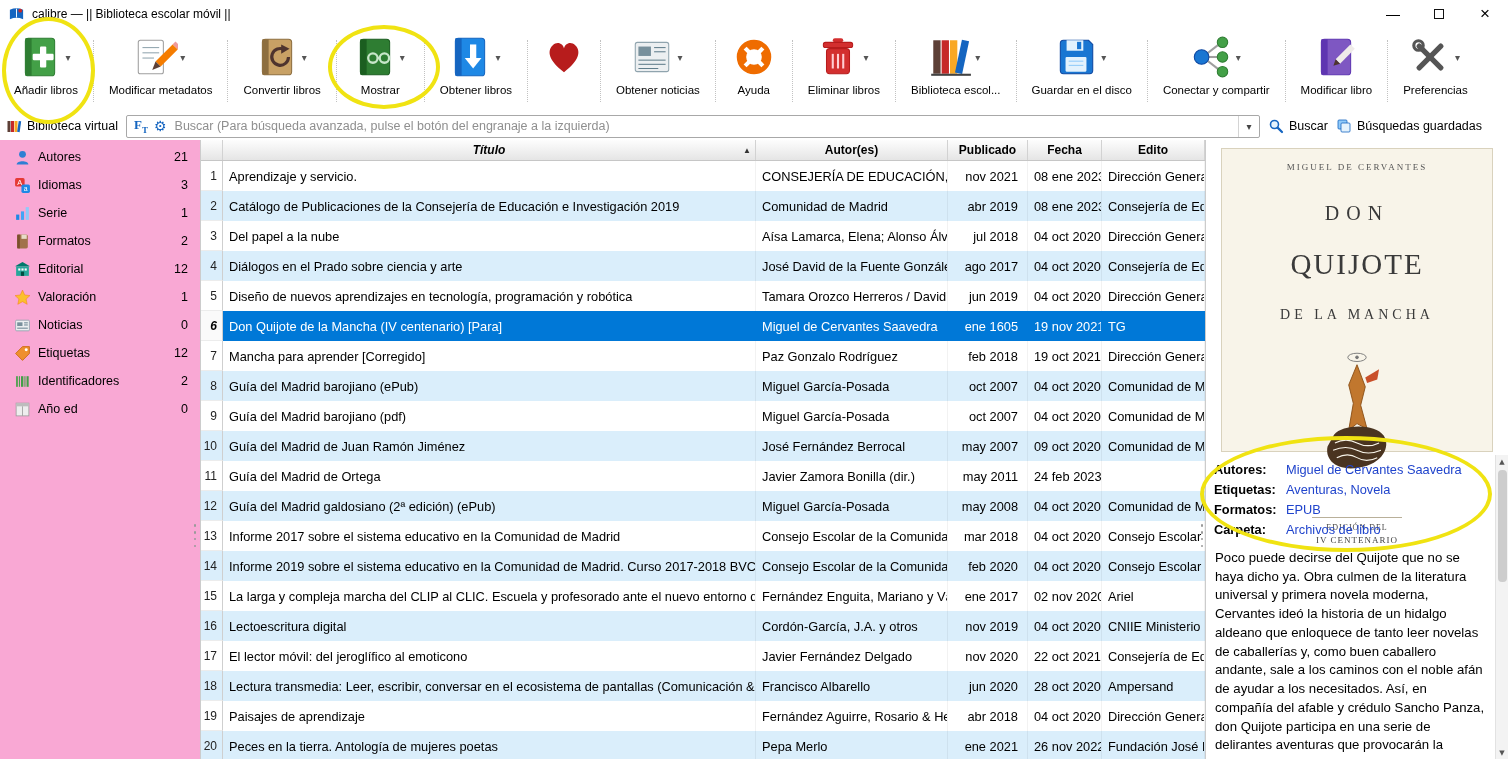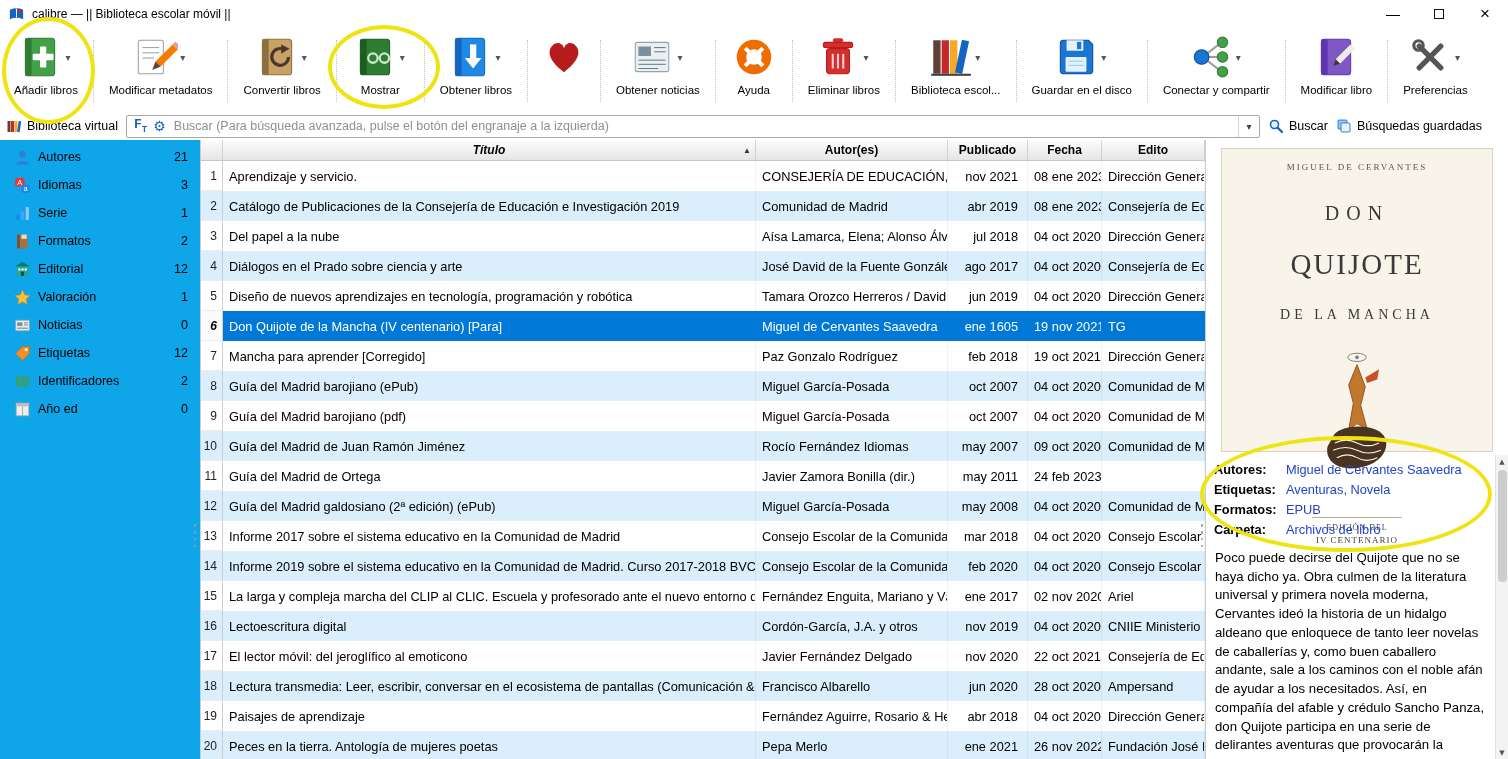--- a/index.html
+++ b/index.html
@@ -23,31 +23,31 @@
   .tb-icon.small svg{width:42px;height:42px;}
   .dd{font-size:10px;color:#555;margin-left:2px;width:9px;}
   .tb-label{font-size:11.5px;margin-top:1px;white-space:nowrap;min-height:14px;}
   .tb-sep{align-self:center;height:62px;border-left:1px dotted #c2c2c2;}
 
   
   .search-row{height:28px;display:flex;align-items:center;padding:0 26px 0 6px;gap:8px;}
   .vlib{display:flex;align-items:center;gap:5px;white-space:nowrap;font-size:12.5px;cursor:pointer;}
   .vlib svg{width:16px;height:16px;}
   .search-box{flex:1;height:23px;border:1px solid #a8a8a8;border-radius:2px;background:#fff;display:flex;align-items:center;}
-  .ft-btn{color:#1565c0;font-weight:bold;padding:0 4px 0 7px;font-size:13px;cursor:pointer;font-family:Liberation Mono, monospace;}
+  .ft-btn{color:#1565c0;font-weight:bold;padding:0 4px 0 7px;font-size:13px;cursor:pointer;font-family:Liberation Serif, serif;}
   .ft-btn sub{font-size:9px;}
   .gear-btn{color:#1565c0;font-size:14px;padding:0 6px 0 2px;cursor:pointer;font-family:"DejaVu Sans",sans-serif;}
   .search-input{flex:1;border:none;outline:none;font-size:12.5px;height:100%;font-family:inherit;}
   .search-input::placeholder{color:#8f8f8f;}
   .search-dd{width:21px;height:100%;border-left:1px solid #d4d4d4;display:flex;align-items:center;justify-content:center;font-size:10px;color:#444;cursor:pointer;}
   .flat-btn{display:flex;align-items:center;gap:5px;white-space:nowrap;font-size:12.5px;cursor:pointer;}
   .flat-btn svg{width:16px;height:16px;}
 
   
-  .main{display:flex;height:619px;position:relative;background:#0ea5e9;}
+  .main{display:flex;height:619px;position:relative;background:#f9a8d4;}
 
   .sidebar{width:201px;border-right:1px solid #ccc;padding-top:3px;overflow:hidden;}
   .side-item{height:28px;display:flex;align-items:center;gap:7px;padding:0 12px 0 14px;font-size:12.5px;cursor:pointer;}
   .side-item svg{width:17px;height:17px;flex:none;}
   .side-count{margin-left:auto;}
 
   .table-area{flex:1;display:flex;flex-direction:column;overflow:hidden;border-right:1px solid #ccc;}
   .thead{display:grid;grid-template-columns:22px 533px 192px 80px 74px 1fr;height:21px;
     background:linear-gradient(#fdfdfd,#e5e5e5);border-bottom:1px solid #c6c6c6;font-weight:bold;}
   .th{display:flex;align-items:center;justify-content:center;height:100%;border-right:1px solid #d2d2d2;position:relative;font-size:12px;}
@@ -603,21 +603,21 @@
           <div class="cell">Guía del Madrid barojiano (pdf)</div>
           <div class="cell">Miguel García-Posada</div>
           <div class="cell pub">oct 2007</div>
           <div class="cell">04 oct 2020</div>
           <div class="cell">Comunidad de Mad</div>
         </div>
 
         <div class="trow alt">
           <div class="cell num">10</div>
           <div class="cell">Guía del Madrid de Juan Ramón Jiménez</div>
-          <div class="cell">Rocío Fernández Idiomas</div>
+          <div class="cell">José Fernández Berrocal</div>
           <div class="cell pub">may 2007</div>
           <div class="cell">09 oct 2020</div>
           <div class="cell">Comunidad de Mad</div>
         </div>
 
         <div class="trow">
           <div class="cell num">11</div>
           <div class="cell">Guía del Madrid de Ortega</div>
           <div class="cell">Javier Zamora Bonilla (dir.)</div>
           <div class="cell pub">may 2011</div>

